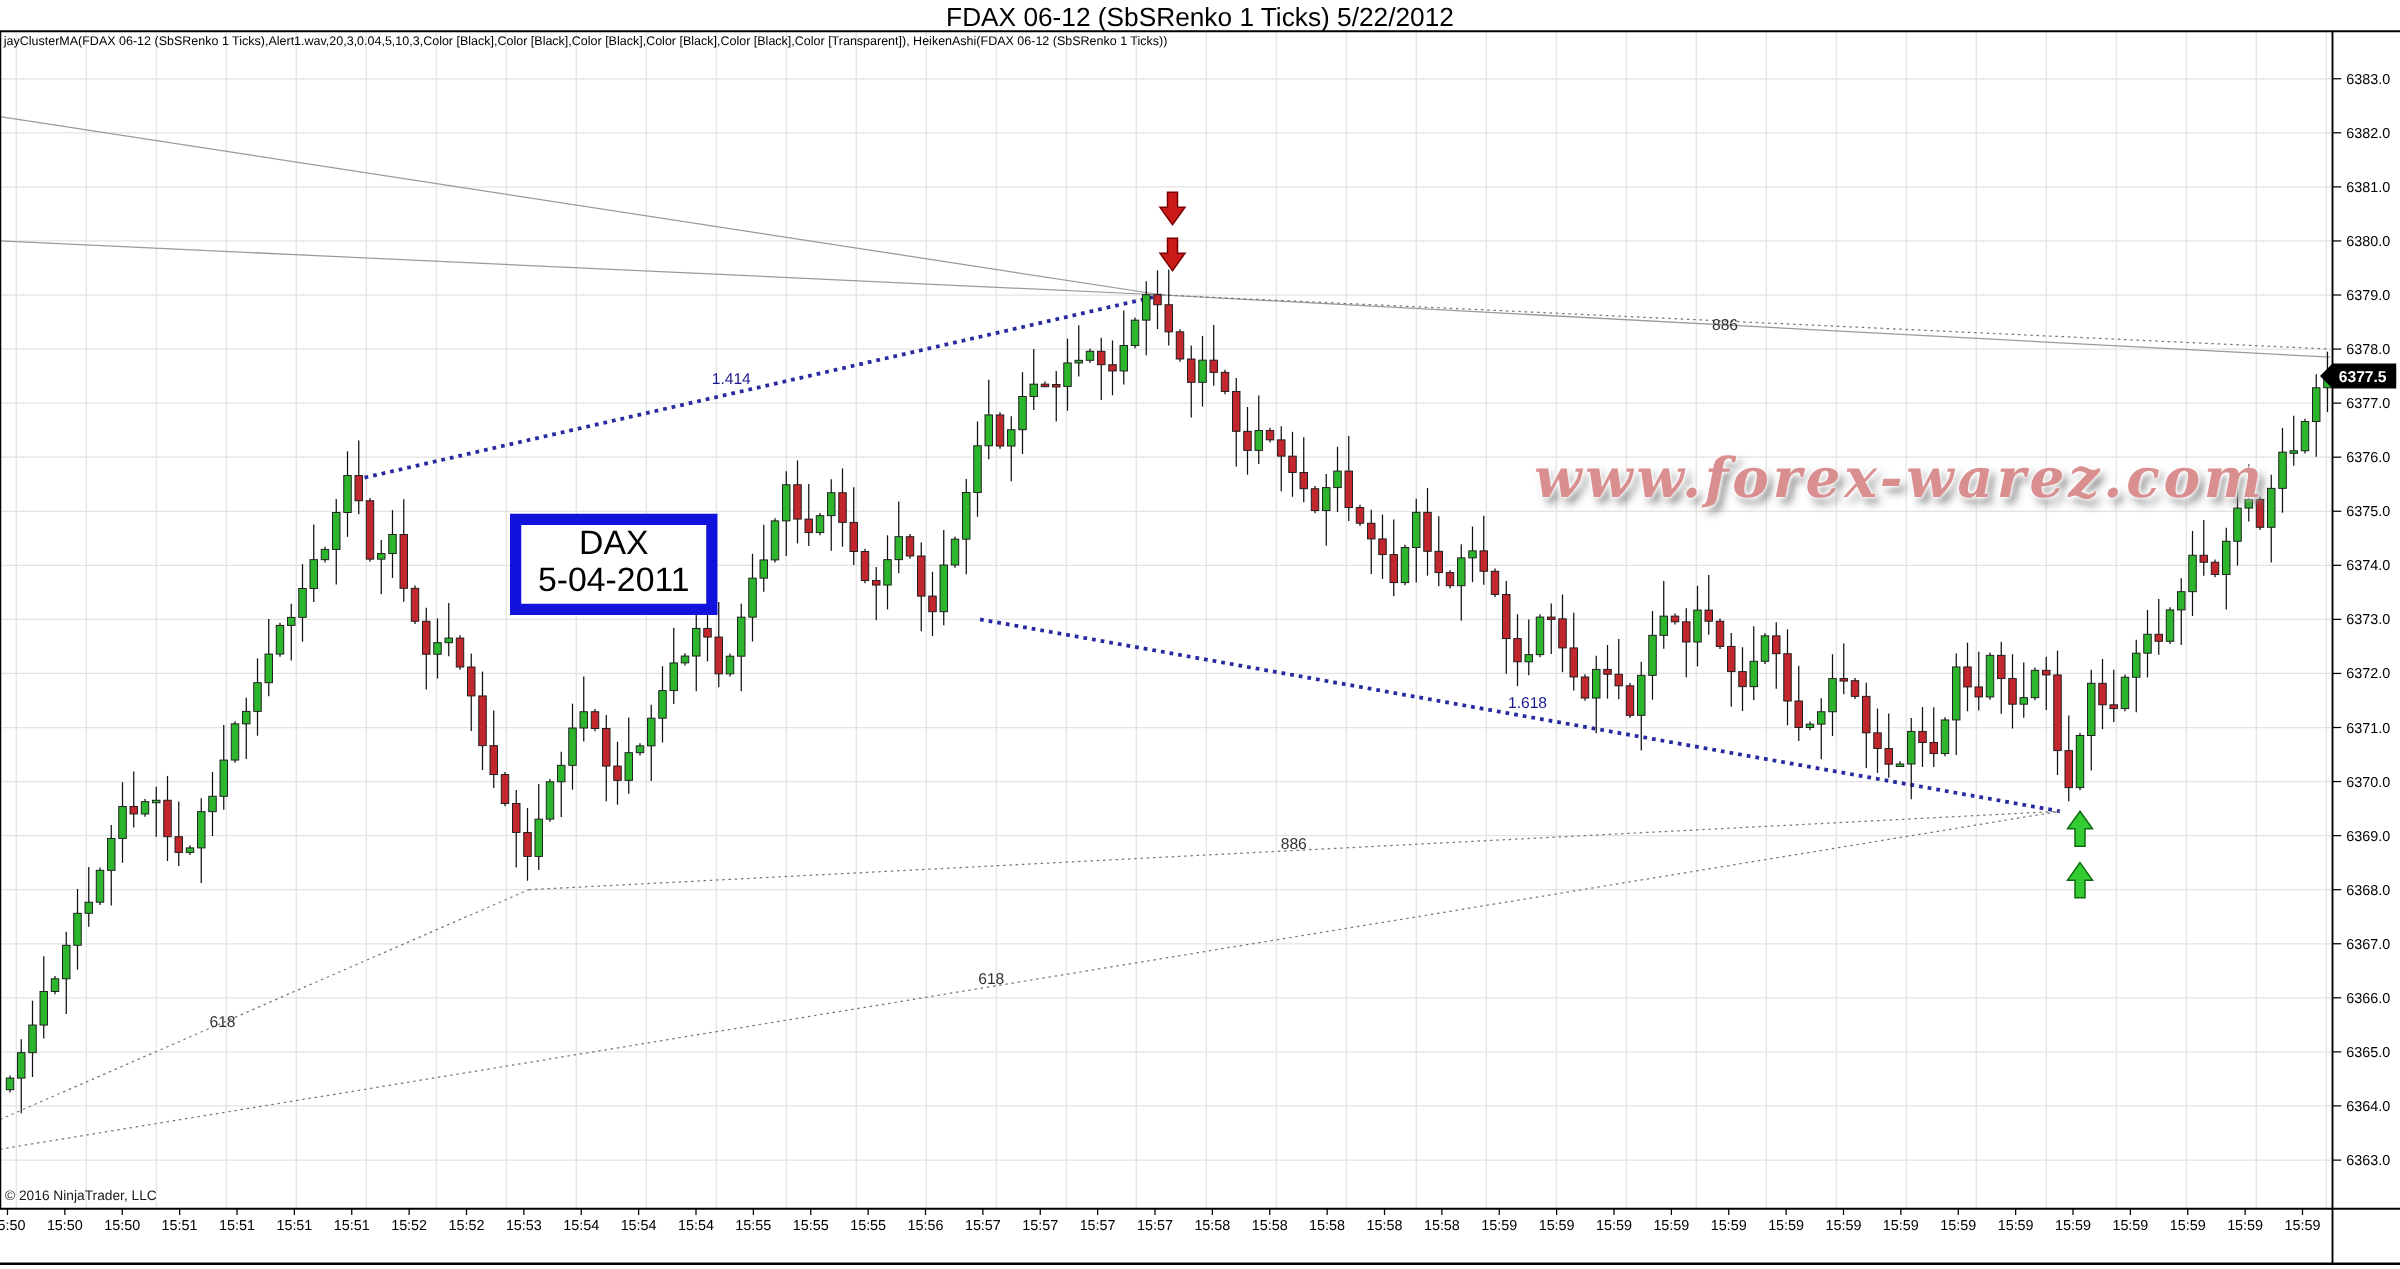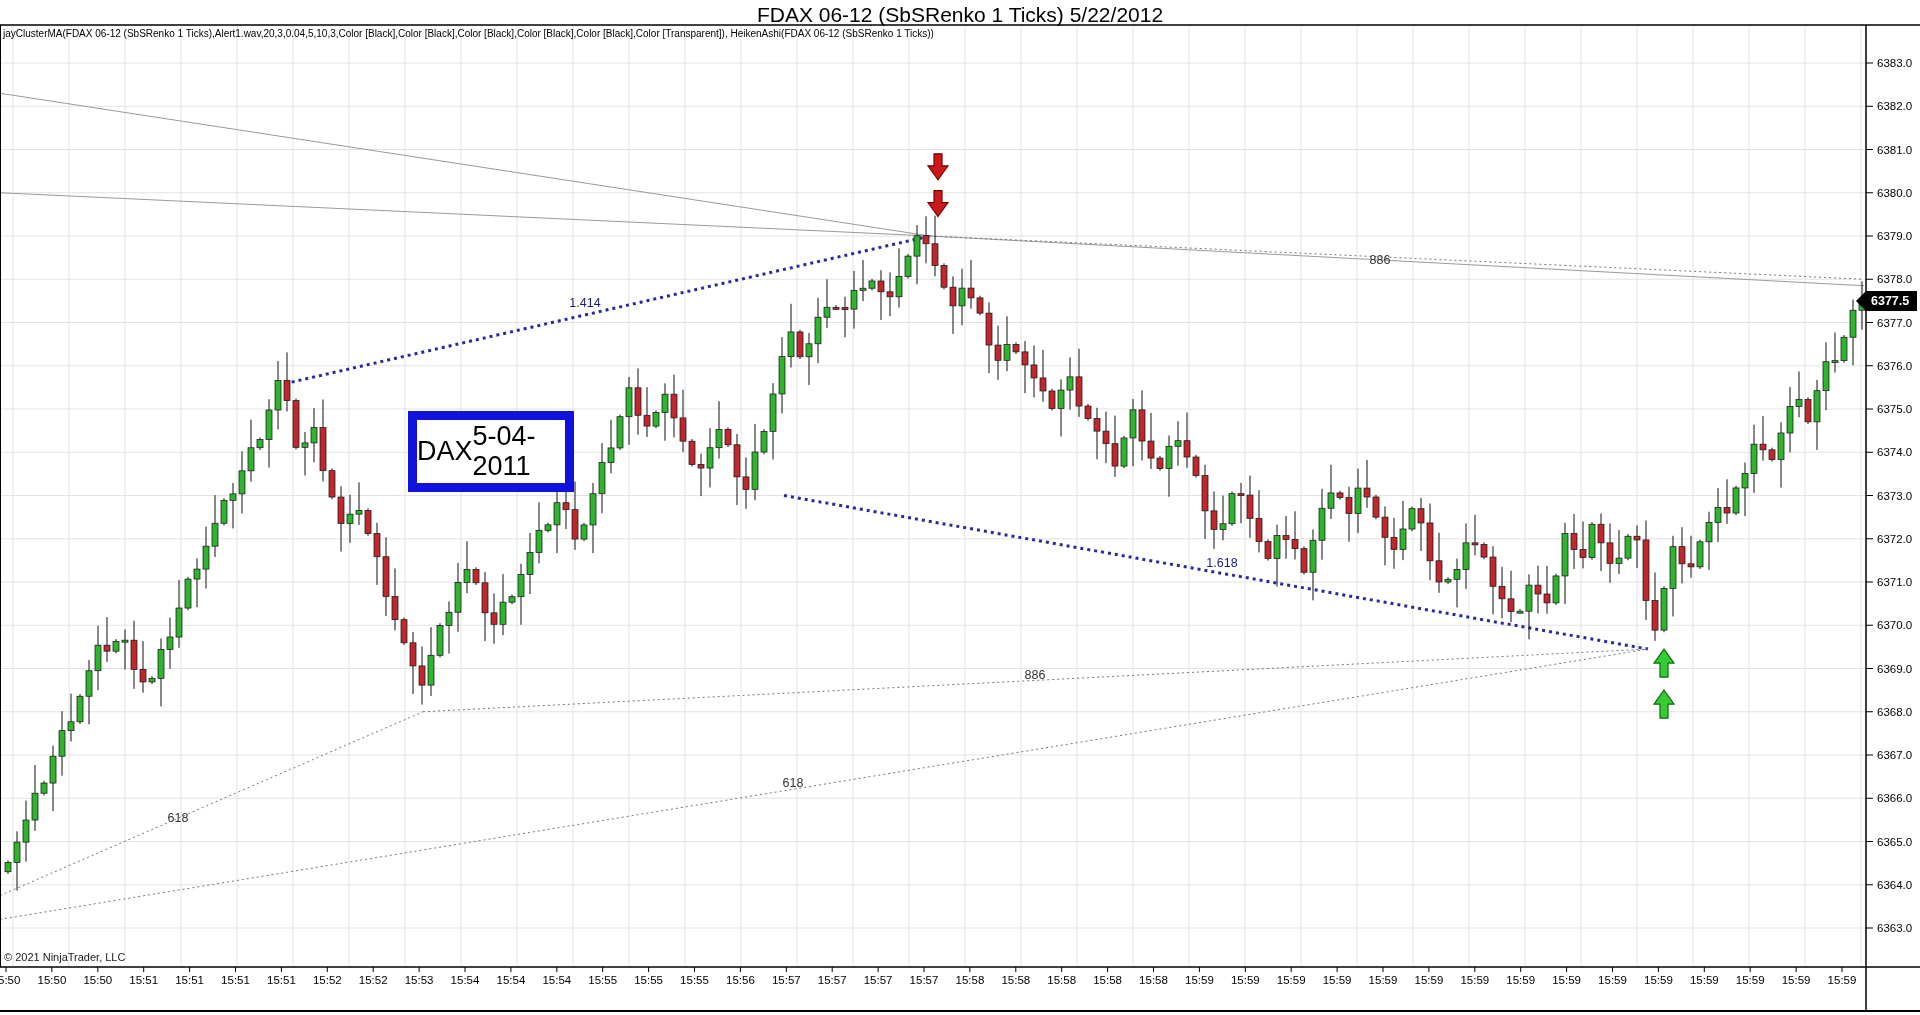--- a/index.html
+++ b/index.html
@@ -4,21 +4,21 @@
 <style>
   html,body{margin:0;padding:0;background:#fff;}
   #stage{position:relative;width:1920px;height:1015px;background:#fff;overflow:hidden;
          font-family:"Liberation Sans",sans-serif;color:#000;}
   #window-title{position:absolute;top:3px;left:0;width:1920px;text-align:center;
                 font-size:21px;color:#000;}
   #chart-svg{position:absolute;left:0;top:0;}
   #indicator-label{position:absolute;left:3px;top:28px;font-size:10px;color:#000;white-space:nowrap;}
   #copyright{position:absolute;left:4px;top:951px;font-size:11px;color:#1a1a1a;}
   #note-box{position:absolute;left:408px;top:411px;width:148px;height:63px;
-            border:9px solid #1212dd;background:#fff;display:flex;flex-direction:row;
+            border:9px solid #1212dd;background:#fff;display:flex;flex-direction:column;
             align-items:center;line-height:1.1;}
   #note-box .l1{font-size:27px;}
   #note-box .l2{font-size:27px;}
   #watermark{position:absolute;left:1520px;top:383px;transform:translate(-50%,-50%);
              font-family:"DejaVu Serif",serif;font-style:italic;font-weight:bold;
              font-size:44px;letter-spacing:3px;color:#d98f8f;white-space:nowrap;
              text-shadow:0 0 2px #fff,0 0 4px #fff,0 0 6px #ffffff,4px 5px 7px rgba(110,110,110,0.85);}
   .svgtext{font-family:"Liberation Sans",sans-serif;}
 </style>
 </head>
@@ -659,15 +659,16 @@
       </g>
     </svg>
 
   <div id="indicator-label">jayClusterMA(FDAX 06-12 (SbSRenko 1 Ticks),Alert1.wav,20,3,0.04,5,10,3,Color [Black],Color [Black],Color [Black],Color [Black],Color [Black],Color [Transparent]), HeikenAshi(FDAX 06-12 (SbSRenko 1 Ticks))</div>
 
   <div id="note-box">
     <span class="l1">DAX</span>
     <span class="l2">5-04-2011</span>
   </div>
 
+  <div id="watermark">www.forex-warez.com</div>
 
-  <div id="copyright">© 2021 NinjaTrader, LLC</div>
+  <div id="copyright">© 2016 NinjaTrader, LLC</div>
 </div>
 
 </body></html>

